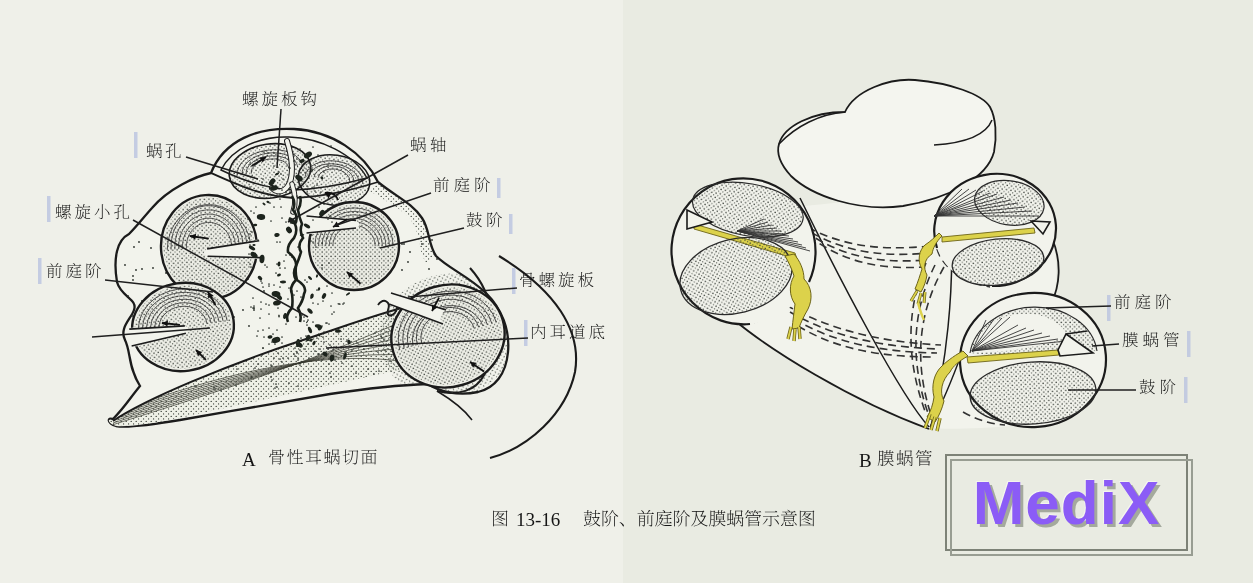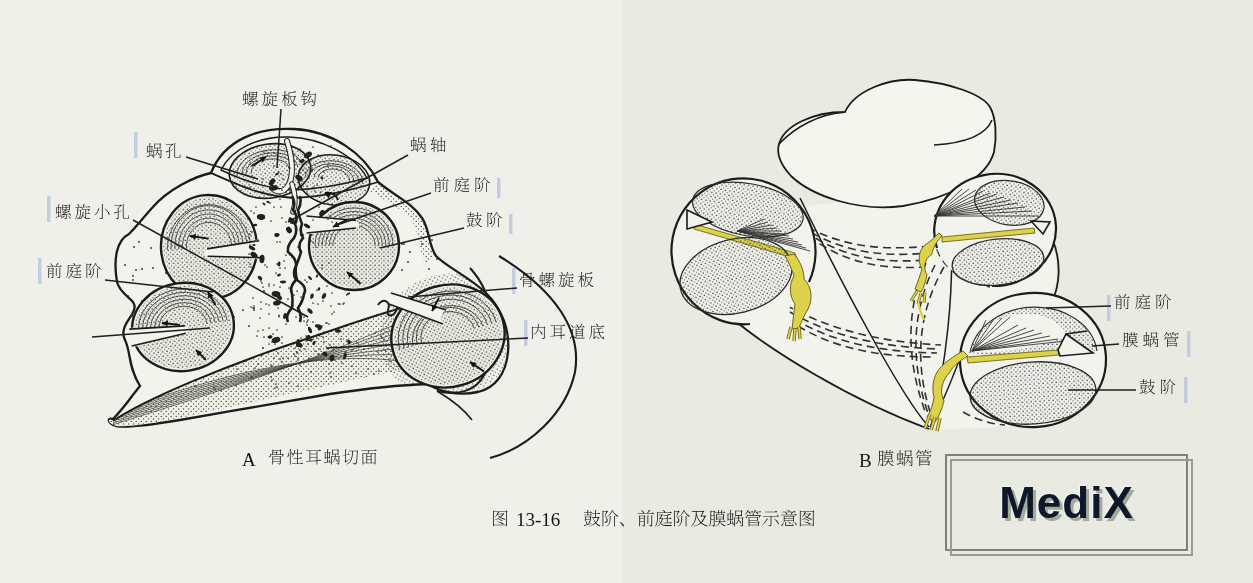--- a/index.html
+++ b/index.html
@@ -1,19 +1,19 @@
 <!DOCTYPE html>
 <html><head><meta charset="utf-8"><style>
 html,body{margin:0;padding:0;background:#eff0e9;}
 #page{position:relative;width:1253px;height:583px;overflow:hidden;font-family:"Liberation Sans",sans-serif;}
 #page svg{position:absolute;left:0;top:0;}
 #wm{position:absolute;left:945px;top:454px;width:239px;height:93px;border:2px solid #7d8277;
 display:flex;align-items:center;justify-content:center;}
 #wm::after{content:"";position:absolute;left:3px;top:3px;width:100%;height:100%;border:2px solid #989d92;}
-#wm span{font-weight:bold;font-size:44px;letter-spacing:1px;color:#0f172a;
+#wm span{font-weight:bold;font-size:62px;letter-spacing:1px;color:#8b5cf6;
 text-shadow:3px 3px 0 #a4a99d,-1px -1px 0 #f4f5ee;}
 </style></head>
 <body>
 <div id="page">
 <svg width="1253" height="583" viewBox="0 0 1253 583" xmlns="http://www.w3.org/2000/svg">
 <defs>
 <pattern id="st1" width="5" height="5" patternUnits="userSpaceOnUse">
   <circle cx="1.2" cy="1.4" r="0.7" fill="#333a33"></circle>
           <circle cx="3.6" cy="3.9" r="0.6" fill="#333a33"></circle>
 </pattern>

